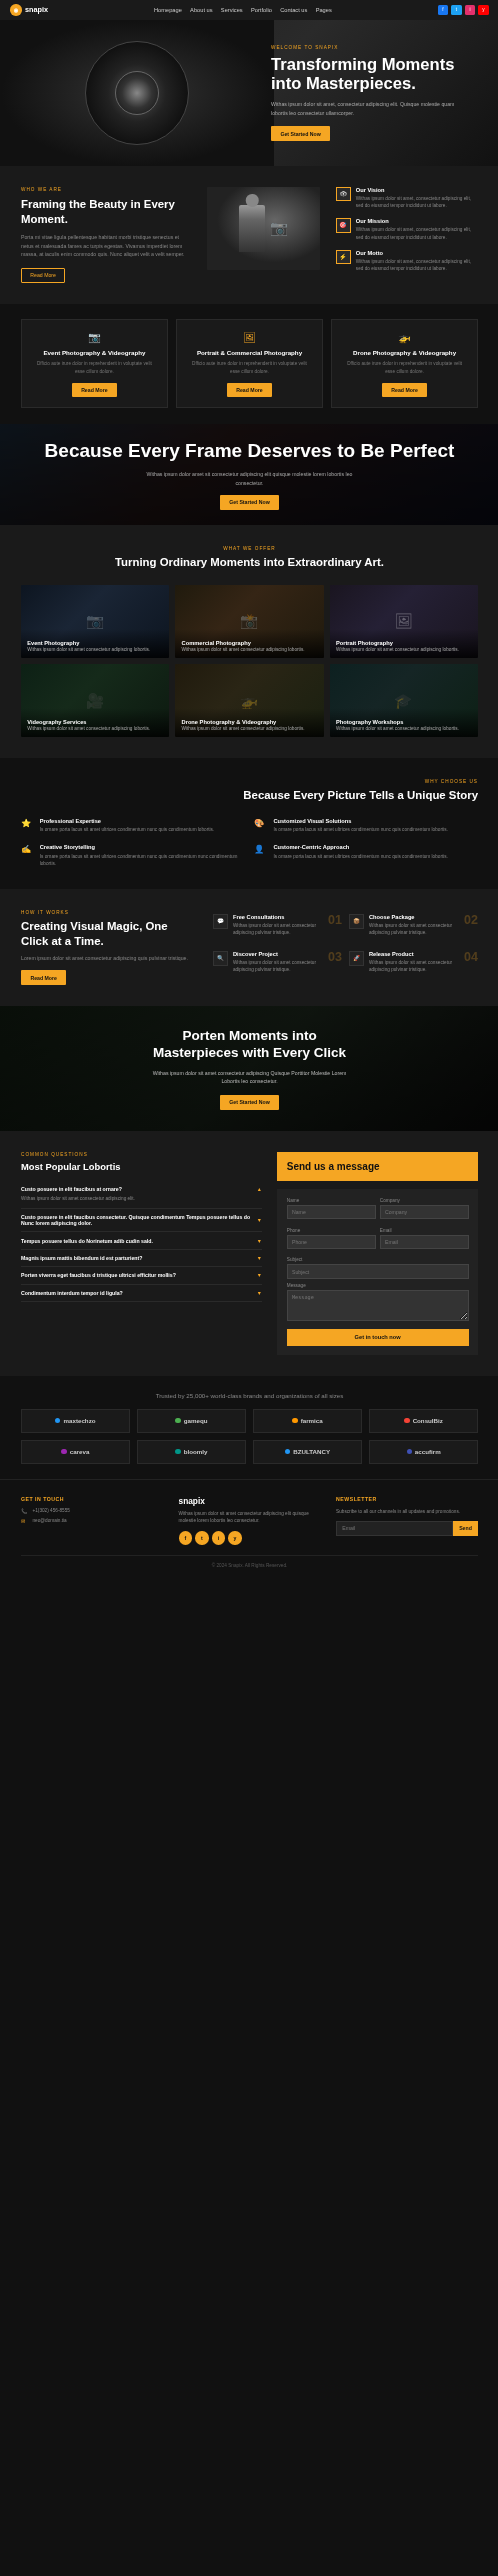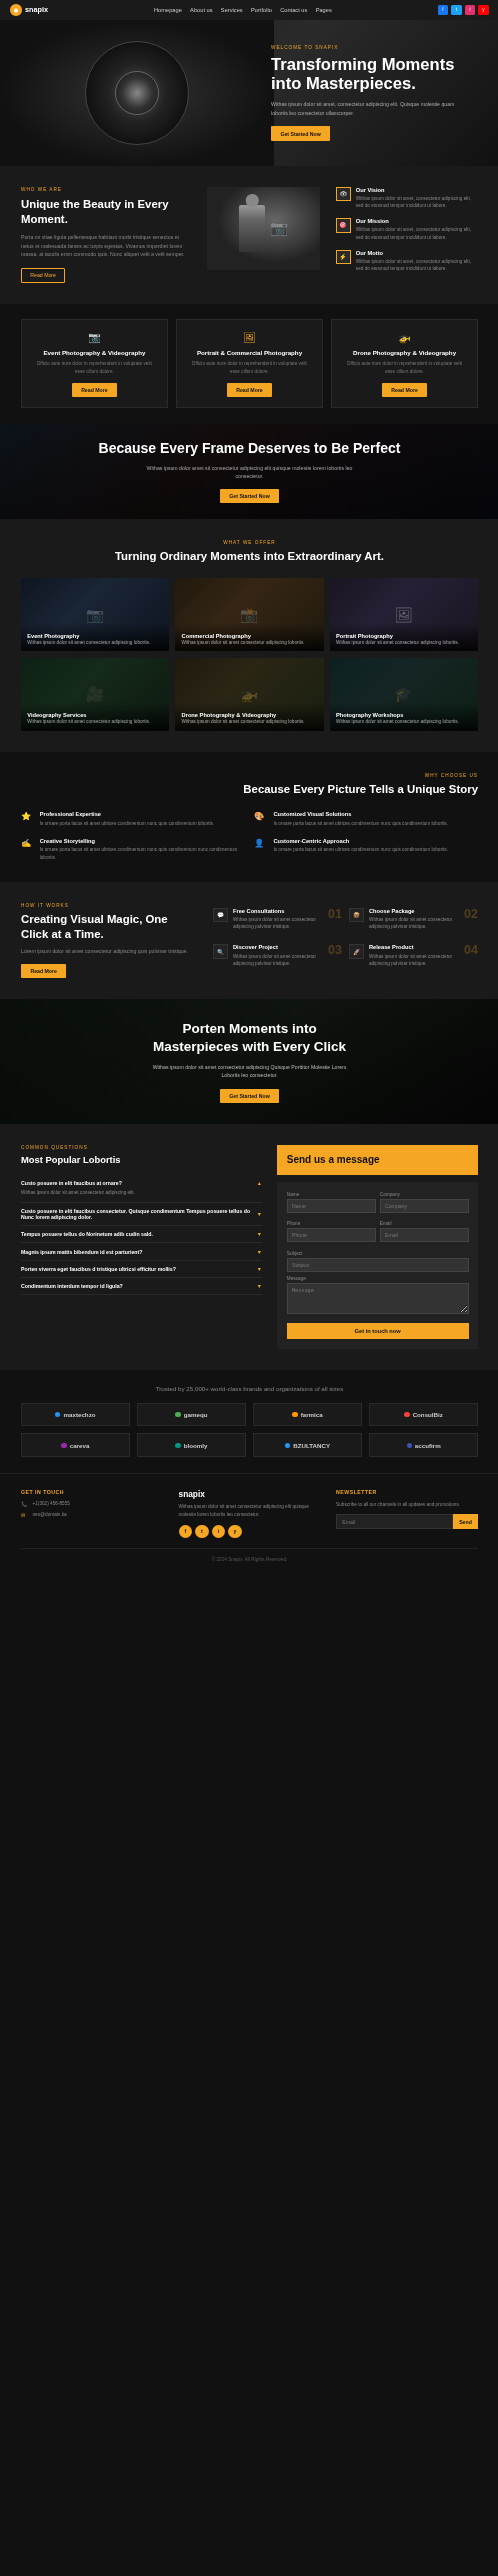--- a/index.html
+++ b/index.html
@@ -161,21 +161,21 @@
     .parallax-banner {
       background: linear-gradient(rgba(0,0,0,0.6), rgba(0,0,0,0.7)), linear-gradient(135deg, #1a2a3a 0%, #2a3a4a 50%, #111 100%);
       min-height: 83px;
       display: flex;
       align-items: center;
       justify-content: center;
       text-align: center;
       padding: 15.6px;
       position: relative;
     }
-    .parallax-title { font-size: 14px; font-weight: 900; line-height: 1.3; margin-bottom: 6.2px; }
+    .parallax-title { font-size: 19px; font-weight: 900; line-height: 1.3; margin-bottom: 6.2px; }
     .parallax-desc { font-size: 5.2px; color: #aaa; line-height: 1.6; max-width: 229px; margin: 0 auto 8.3px; }
 
     
     .portfolio-section {
       background: #1a1a1a;
       padding: 21px;
     }
     .section-header { text-align: center; margin-bottom: 14.6px; }
     .section-label { font-size: 4.7px; color: #f5a623; text-transform: uppercase; letter-spacing: 1px; margin-bottom: 4.2px; }
     .section-title { font-size: 11.4px; font-weight: 900; line-height: 1.3; }
@@ -450,21 +450,21 @@
     <div class="hero-welcome">WELCOME TO SNAPIX</div>
     <h1 class="hero-title">Transforming Moments into Masterpieces.</h1>
     <p class="hero-desc">Withas ipsum dolor sit amet, consectetur adipiscing elit. Quisque molestie quam lobortis leo consectetur ullamcorper.</p>
     <button class="btn-primary">Get Started Now</button>
   </div>
 </section>
 
 <section class="who-section">
   <div class="who-left">
     <div class="who-label">WHO WE ARE</div>
-    <h2 class="who-title">Unique the Beauty in Every Moment.</h2>
+    <h2 class="who-title">Framing the Beauty in Every Moment.</h2>
     <p class="who-desc">Porta mi vitae ligula pellentesque habitant morbi tristique senectus et netus et malesuada fames ac turpis egestas. Vivamus imperdiet lorem massa, at iaculis enim commodo quis. Nunc aliquet velit a velit semper.</p>
     <button class="btn-outline">Read More</button>
   </div>
   <div class="who-middle">
     <div class="who-img">
       <div class="who-img-inner">
         <div style="display:flex;align-items:center;justify-content:center;gap:5.2px;">
           <div class="person-silhouette"></div>
           <div style="font-size:14.6px;opacity:0.4;">📷</div>
         </div>

